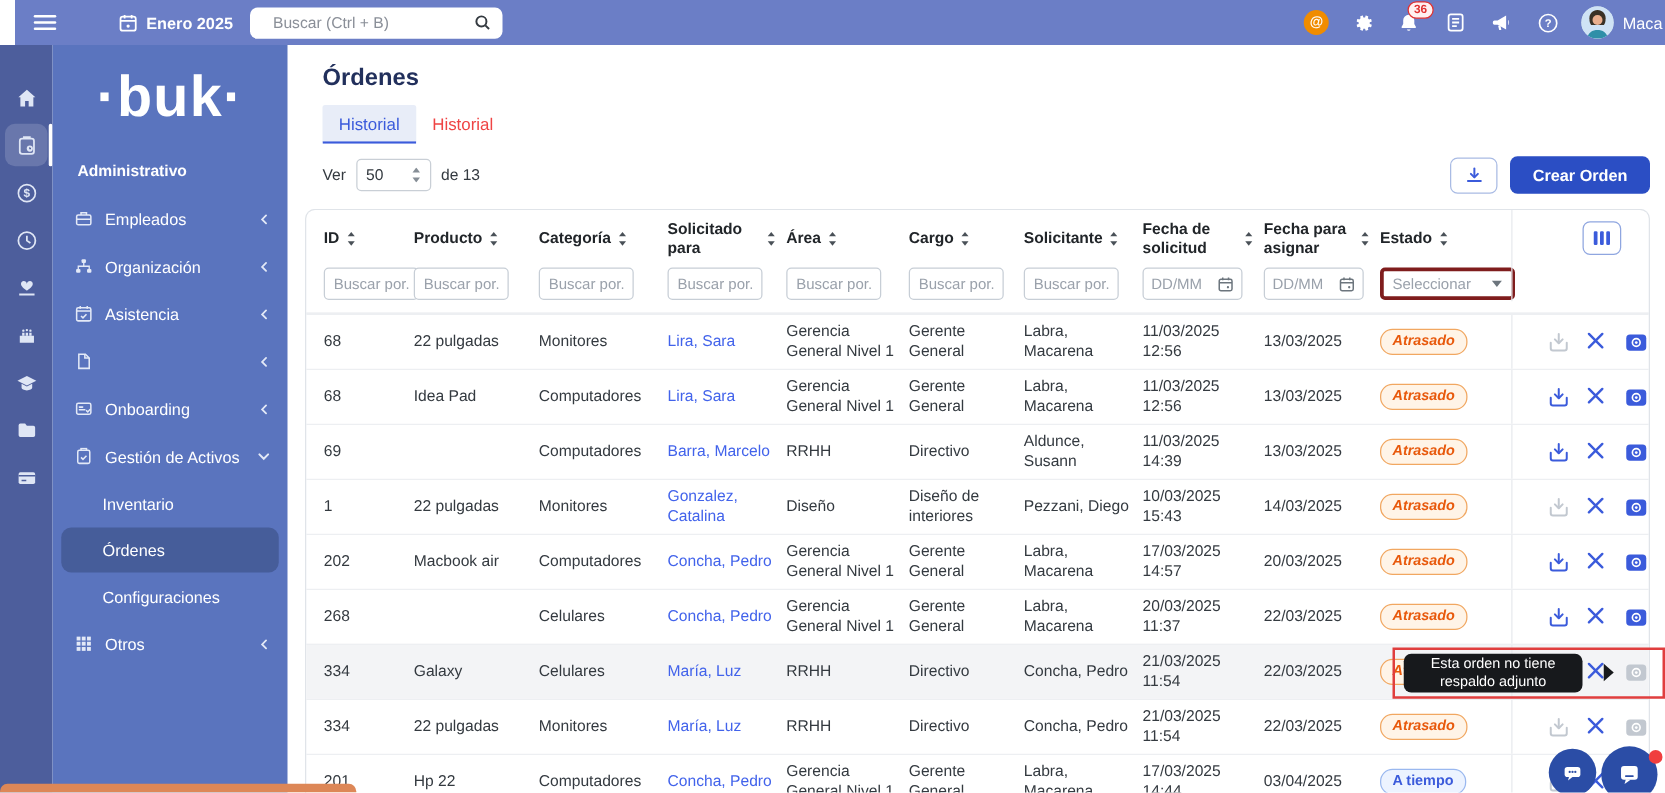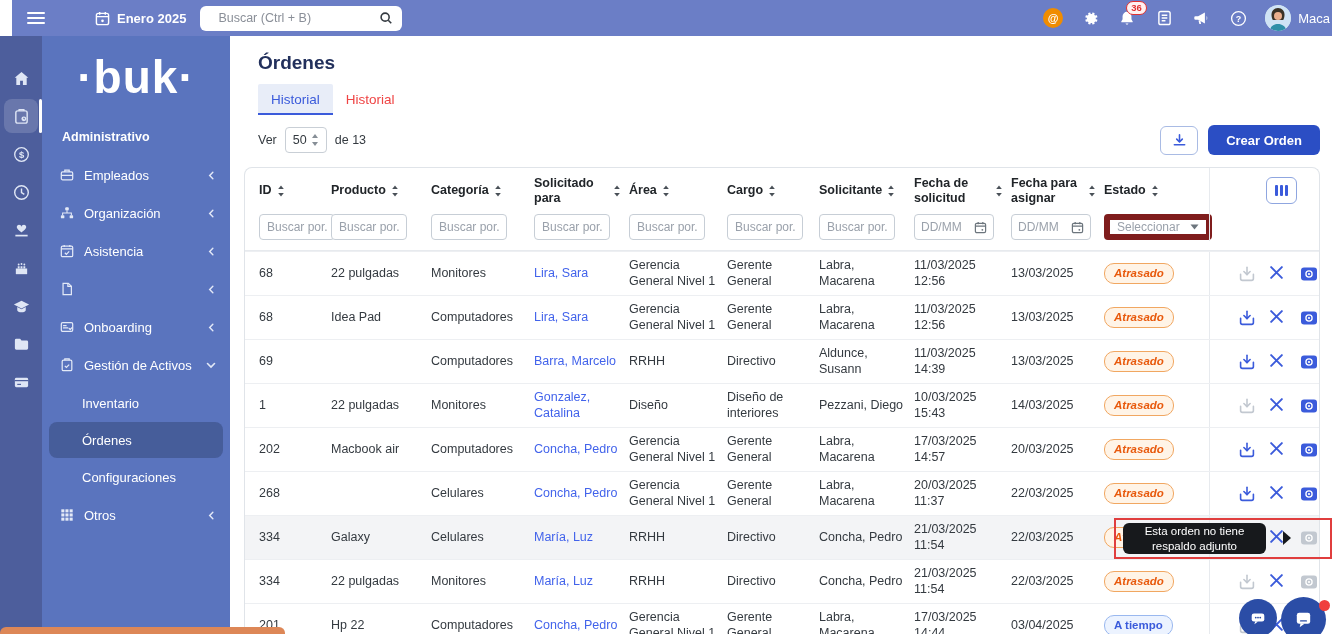--- a/index.html
+++ b/index.html
@@ -43,40 +43,40 @@
   .menu-item .chev { margin-left:auto; display:flex; color:#e3e9f7; }
   .menu-sub { height:36px; margin:1px 7px; display:flex; align-items:center; padding-left:33px; font-size:13px; border-radius:8px; cursor:pointer; }
   .menu-sub.active { background:rgba(13,22,48,.25); }
   
   .page { position:absolute; left:230px; top:36px; right:0; bottom:0; background:#fff; }
   .page-title { margin:16px 0 0 28px; font-size:19px; font-weight:bold; color:#22305c; }
   .tabs { margin:10px 0 0 28px; display:flex; }
   .tab { padding:8px 13px 6px; font-size:13.5px; color:#ef4444; cursor:pointer; border-bottom:2px solid transparent; }
   .tab.active { color:#3b5bdb; background:#e8edf8; border-bottom:2px solid #3b5bdb; border-radius:2px 2px 0 0; }
   .controls { margin:10px 12px 0 28px; display:flex; align-items:center; font-size:12.5px; color:#343a40; }
-  .pagesize { margin:0 8px; width:42px; height:26px; border:1px solid #c9cfd6; border-radius:4px;
+  .pagesize { margin:0 8px; width:60px; height:26px; border:1px solid #c9cfd6; border-radius:4px;
     display:flex; align-items:center; justify-content:space-between; padding:0 7px; background:#fff; cursor:pointer; }
   .right-ctl { margin-left:auto; display:flex; align-items:center; gap:10px;padding-left:20px; }
   .dl-btn { width:38px; height:29px; border:1px solid #a9bbe4; border-radius:6px; background:#fff;
     display:flex; align-items:center; justify-content:center; color:#3b5bdb; cursor:pointer; }
   .create-btn { height:30px; padding:0 18px; background:#2b4ec4; border:none; border-radius:6px;
     color:#fff; font-size:13px; font-weight:bold; font-family:"Liberation Sans",sans-serif; cursor:pointer; }
   
   .card { margin:12px 12px 0 14px; border:1px solid #e0e4e9; border-bottom:none; border-radius:8px 8px 0 0; background:#fff; }
   .grid-row { display:grid; grid-template-columns:72px 100px 103px 95px 98px 92px 95px 97px 93px 105px minmax(100px,1fr);
     padding-left:14px; align-items:center; }
   .th { display:flex; align-items:center; gap:5px; font-size:12.5px; font-weight:bold; color:#212529; line-height:1.15; padding-right:8px; }
   .thead { min-height:45px; }
   .tfilter { min-height:38px; padding-bottom:9px; border-bottom:1px solid #e7eaee; }
   .fin { width:76px; height:26px; border:1px solid #c7ced6; border-radius:4px; font-size:12px; padding:0 7px;
     font-family:"Liberation Sans",sans-serif; color:#495057; outline:none; }
   .fin::placeholder { color:#9aa1ab; }
   .fdate { width:80px; height:26px; border:1px solid #c7ced6; border-radius:4px; display:flex; align-items:center;
     justify-content:space-between; padding:0 6px; font-size:12px; color:#9aa1ab; cursor:pointer; }
-  .fselect { width:108px; height:26px; border:6px solid #7f1d1d; border-radius:4px; display:flex; align-items:center;
+  .fselect { width:108px; height:26px; border:3px solid #7f1d1d; border-radius:4px; display:flex; align-items:center;
     justify-content:space-between; padding:0 7px; font-size:12px; color:#9aa1ab; cursor:pointer; }
   .acts-col { align-self:stretch; display:flex; align-items:center; border-left:1px solid #e7eaee; }
   .cols-btn { margin-left:auto; margin-right:14px; width:31px; height:27px; border:1px solid #8fa6e0; border-radius:6px;
     background:#fff; display:flex; align-items:center; justify-content:center; gap:2px; cursor:pointer; }
   .cols-btn i { width:3px; height:11px; background:#3b5bdb; border-radius:1px; }
   .tr { min-height:44px; border-top:1px solid #edeff2; font-size:12.5px; color:#343a40; position:relative; }
   .tr.hover { background:#f3f4f6; }
   .cell { padding-right:8px; line-height:1.25; }
   .link { color:#4263eb; cursor:pointer; text-decoration:none; }
   .dt-time { display:block; }

